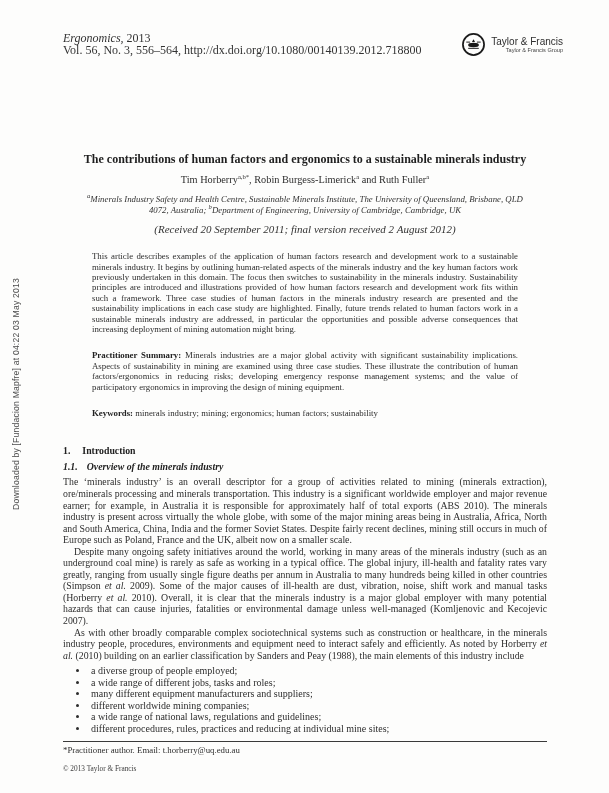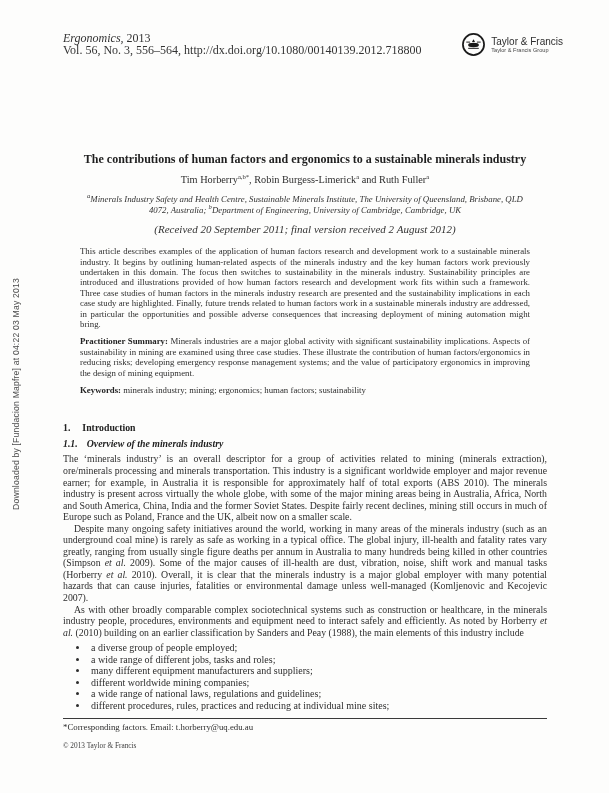--- a/index.html
+++ b/index.html
@@ -35,21 +35,21 @@
   
   .journal-header {
     margin-top: 33px;
     display: flex;
     justify-content: space-between;
     align-items: flex-start;
   }
   .journal-lines { font-size: 12px; line-height: 11.8px; color: #333; }
   .publisher {
     display: flex; align-items: center; gap: 5px;
-    margin-right: -16px; margin-top: -1px;
+    margin-right: -16px; margin-top: -1px; text-align: right;
   }
   .logo-circle { display: inline-flex; }
   .pub-text { display: flex; flex-direction: column; font-family: "Liberation Sans", sans-serif; color: #2e2e2e; }
   .pub-name { font-size: 10px; line-height: 11px; }
   .pub-group { font-size: 5.6px; line-height: 7px; color: #444; }
 
   
   .article-title {
     margin: 95px 0 0 0;
     font-size: 12px; font-weight: bold;
@@ -78,21 +78,21 @@
   }
 
   
   .abstract-block {
     margin-top: 11px;
     padding: 0 13px;
     font-size: 8.8px; line-height: 10.4px;
     text-align: justify;
     color: #2e2e2e;
   }
-  .abstract-block p { margin: 4px; }
+  .abstract-block p { margin: 16px; }
   .abstract-block p + p { margin-top: 7px; }
   .abs-label { font-weight: bold; color: #222; }
 
   
   .section-heading {
     margin-top: 27px;
     font-size: 9.8px; font-weight: bold; color: #222;
   }
   .section-heading .num { display: inline-block; margin-right: 12px; }
   .subsection-heading {
@@ -191,16 +191,16 @@
   <ul class="bullets">
       <li>a diverse group of people employed;</li>
       <li>a wide range of different jobs, tasks and roles;</li>
       <li>many different equipment manufacturers and suppliers;</li>
       <li>different worldwide mining companies;</li>
       <li>a wide range of national laws, regulations and guidelines;</li>
       <li>different procedures, rules, practices and reducing at individual mine sites;</li>
     </ul>
 
   <div class="footnote-rule"></div>
-  <div class="footnote">*Corresponding factors. Email: t.horberry@uq.edu.au</div>
+  <div class="footnote">*Practitioner author. Email: t.horberry@uq.edu.au</div>
   <div class="copyright">© 2013 Taylor &amp; Francis</div>
 
 </div>
 
 </body></html>

